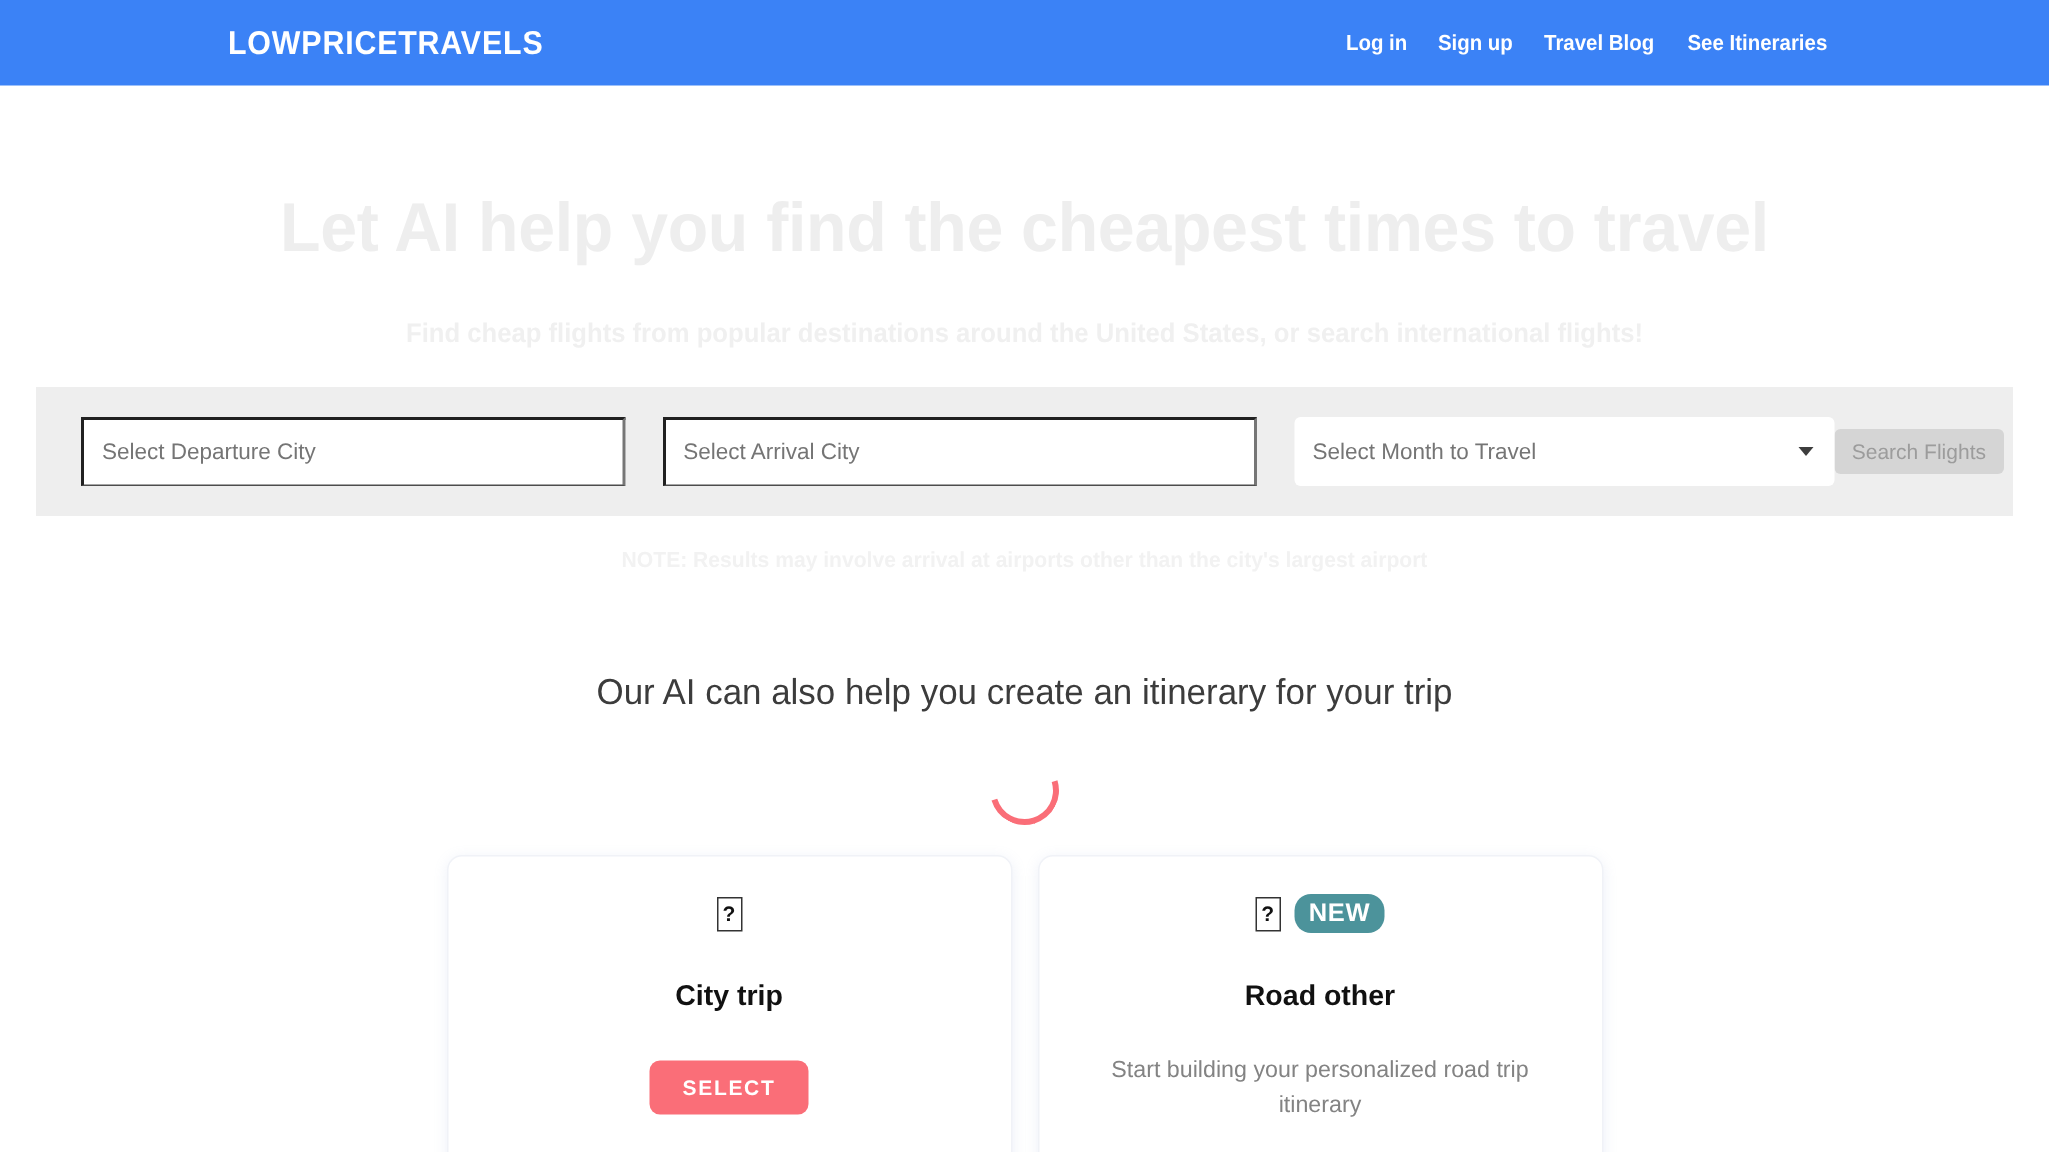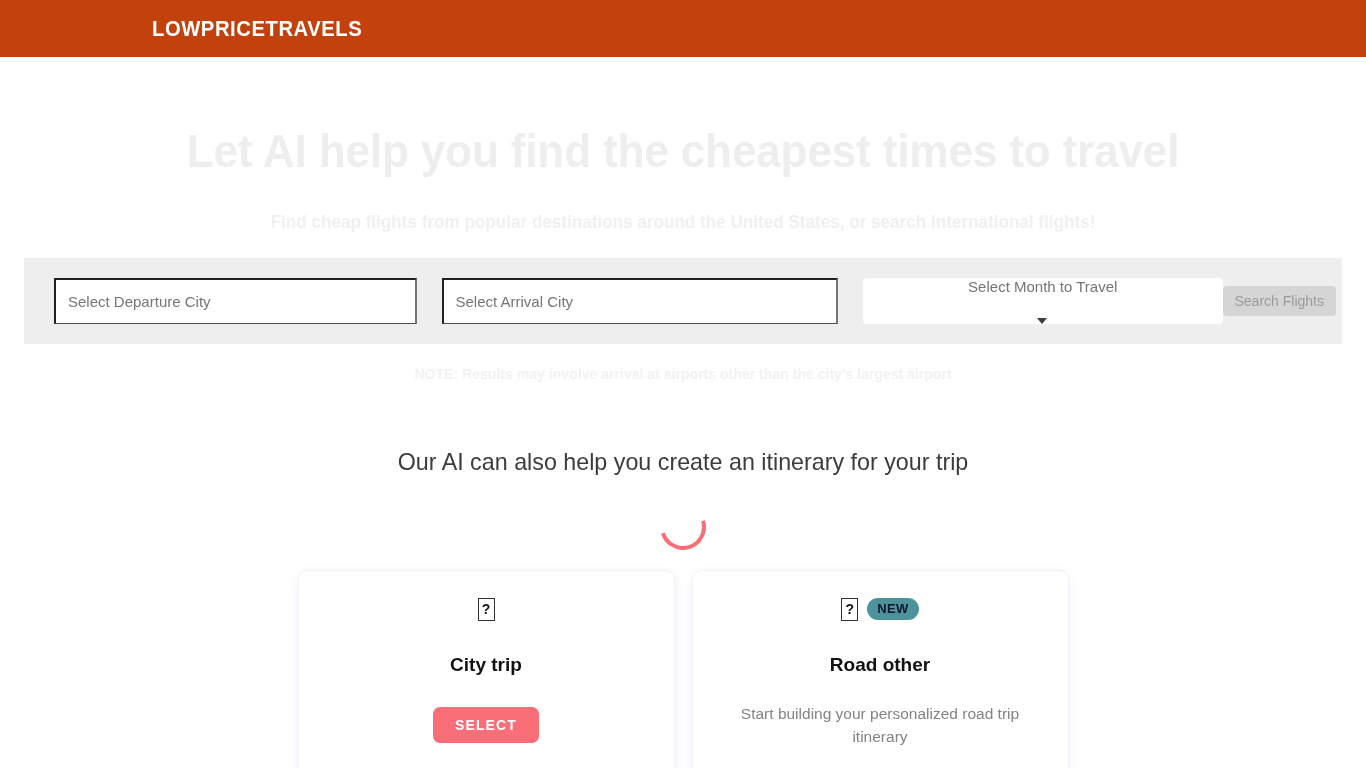--- a/index.html
+++ b/index.html
@@ -11,21 +11,21 @@
     height: 768px;
     overflow: hidden;
     background: #ffffff;
     font-family: "Liberation Sans", sans-serif;
     -webkit-font-smoothing: antialiased;
   }
 
   
   .navbar {
     height: 57px;
-    background: #c2410c;
+    background: #3b82f6;
     display: flex;
     align-items: center;
     box-sizing: border-box;
     padding: 0 145px 0 152px;
     position: relative;
   }
   .brand {
     color: #ffffff;
     font-size: 22px;
     font-weight: bold;
@@ -103,21 +103,20 @@
     margin-left: 25px;
   }
   .field-month {
     width: 360px;
     margin-left: 25px;
     border-bottom: none;
     border-radius: 4px;
     position: relative;
     justify-content: space-between;
     cursor: pointer;
-    flex-direction: column;
   }
   .caret {
     width: 0;
     height: 0;
     border-left: 5px solid transparent;
     border-right: 5px solid transparent;
     border-top: 6px solid #3d3d3d;
     margin-right: 2px;
   }
   .search-btn {
@@ -201,22 +200,22 @@
     height: 23px;
     border: 1.4px solid #333333;
     font-size: 14px;
     font-weight: bold;
     color: #111111;
     line-height: 1;
     box-sizing: border-box;
   }
   .badge-new {
     background: #4c939b;
-    color: #0f172a;
-    font-size: 13px;
+    color: #ffffff;
+    font-size: 17px;
     font-weight: bold;
     border-radius: 11px;
     padding: 4px 10px 5px 10px;
     letter-spacing: 0.4px;
     line-height: 1;
   }
   .card-title {
     margin: 12px;
     padding-top: 17px;
     font-size: 19px;
@@ -243,20 +242,26 @@
     letter-spacing: 1.1px;
     font-family: inherit;
     cursor: pointer;
   }
 </style>
 </head>
 <body>
 
 <div class="navbar">
   <a class="brand" href="#">LOWPRICETRAVELS</a>
+  <div class="nav-links">
+    <a class="nav-link" href="#">Log in</a>
+    <a class="nav-link" href="#">Sign up</a>
+    <a class="nav-link" href="#">Travel Blog</a>
+    <a class="nav-link" href="#">See Itineraries</a>
+  </div>
 </div>
 
 <div class="hero">
   <h1 class="hero-title">Let AI help you find the cheapest times to travel</h1>
   <p class="hero-sub">Find cheap flights from popular destinations around the United States, or search international flights!</p>
 </div>
 
 <div class="search-band">
   <input class="field field-departure" type="text" placeholder="Select Departure City" style="">
   <input class="field field-arrival" type="text" placeholder="Select Arrival City" style="">

